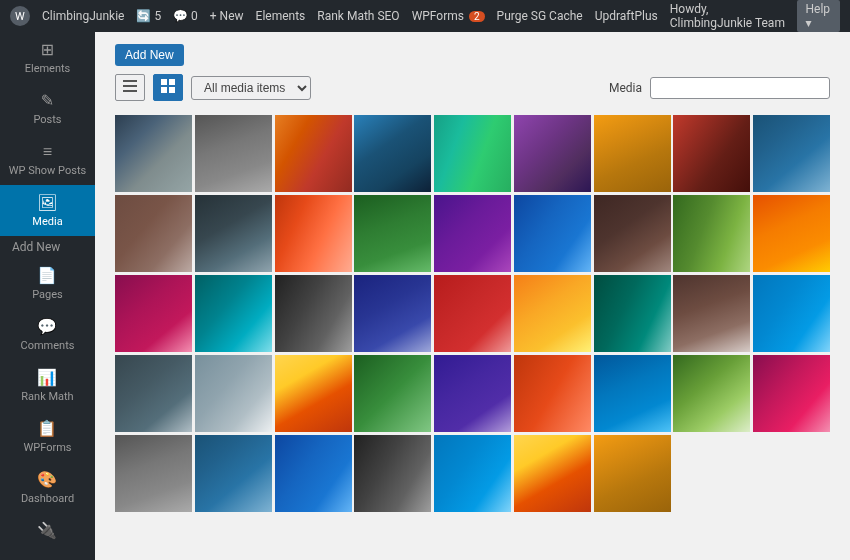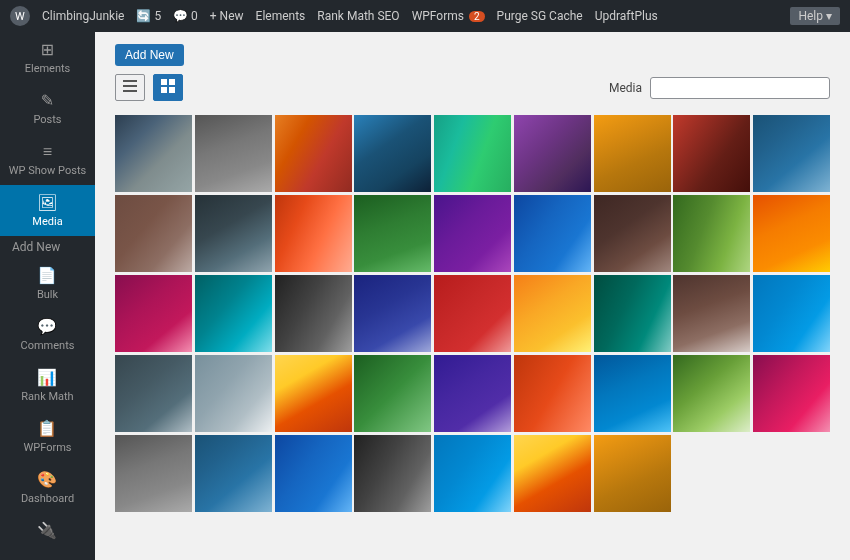--- a/index.html
+++ b/index.html
@@ -117,20 +117,21 @@
     <span class="admin-bar-item">Elements</span>
     <span class="admin-bar-item">Rank Math SEO</span>
     <span class="admin-bar-item">
       <span>WPForms</span>
       <span class="badge">2</span>
     </span>
     <span class="admin-bar-item">Purge SG Cache</span>
     <span class="admin-bar-item">UpdraftPlus</span>
   </div>
   <div class="admin-bar-right">
+    <span>Howdy, ClimbingJunkie Team</span>
     <span style="background:#555d66;padding:2px 8px;border-radius:2px;cursor:pointer;">Help ▾</span>
   </div>
 </div>
 
 <div class="layout">
 
   <div class="sidebar">
     <div class="sidebar-item">
       <span class="sidebar-icon">⊞</span>
       <span>Elements</span>
@@ -143,21 +144,21 @@
       <span class="sidebar-icon">≡</span>
       <span>WP Show Posts</span>
     </div>
     <div class="sidebar-item active">
       <span class="sidebar-icon">🖼</span>
       <span>Media</span>
     </div>
     <div class="sidebar-sub">Add New</div>
     <div class="sidebar-item">
       <span class="sidebar-icon">📄</span>
-      <span>Bulk</span>
+      <span>Pages</span>
     </div>
     <div class="sidebar-item">
       <span class="sidebar-icon">💬</span>
       <span>Comments</span>
     </div>
     <div class="sidebar-item">
       <span class="sidebar-icon">📊</span>
       <span>Rank Math</span>
     </div>
     <div class="sidebar-item">
@@ -190,20 +191,27 @@
           </svg>
       </button>
       <button class="view-btn active">
         <svg width="16" height="16" viewBox="0 0 16 16">
             <rect x="1" y="1" width="6" height="6" fill="currentColor"></rect>
             <rect x="9" y="1" width="6" height="6" fill="currentColor"></rect>
             <rect x="1" y="9" width="6" height="6" fill="currentColor"></rect>
             <rect x="9" y="9" width="6" height="6" fill="currentColor"></rect>
           </svg>
       </button>
+      <select class="toolbar-select">
+        <option>All media items</option>
+        <option>Images</option>
+        <option>Videos</option>
+        <option>Audio</option>
+        <option>Documents</option>
+      </select>
       <label class="search-label">Media</label>
       <input type="text" class="search-input" style="">
     </div>
 
     <div class="media-grid">
       <div class="media-grid-inner">
 
         <div class="media-item img-1 selected-item" style="position: relative; height: 77px;"></div>
         <div class="media-item img-2" style="position: relative; height: 77px;"></div>
         <div class="media-item img-3" style="position: relative; height: 77px;"></div>

